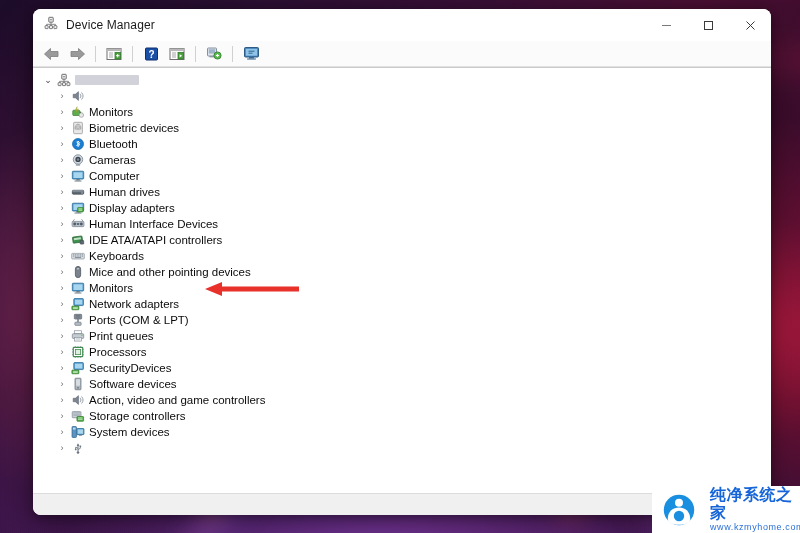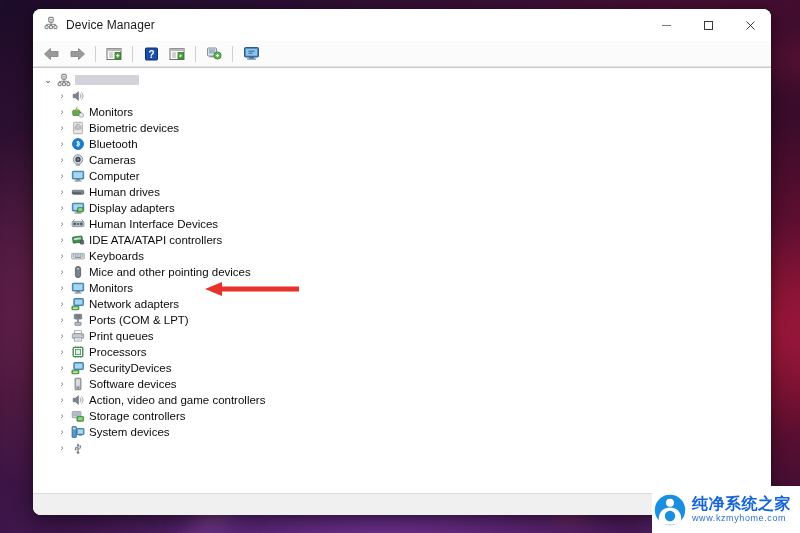--- a/index.html
+++ b/index.html
@@ -233,22 +233,22 @@
   
   #watermark {
     position: absolute;
     left: 652px;
     top: 486px;
     width: 148px;
     height: 47px;
     background: #ffffff;
     display: flex;
     align-items: center;
-    gap: 6px;
-    padding-left: 2px;
+    gap: 15px;
+    padding-left: 11px;
   }
   .wm-logo { width: 32px; height: 32px; flex: none; }
   .wm-text { display: flex; flex-direction: column; justify-content: center; }
   .wm-cn {
     font-size: 16px;
     font-weight: bold;
     color: #1565d8;
     letter-spacing: 0.5px;
     line-height: 18px;
     font-family: "DejaVu Sans", sans-serif;

